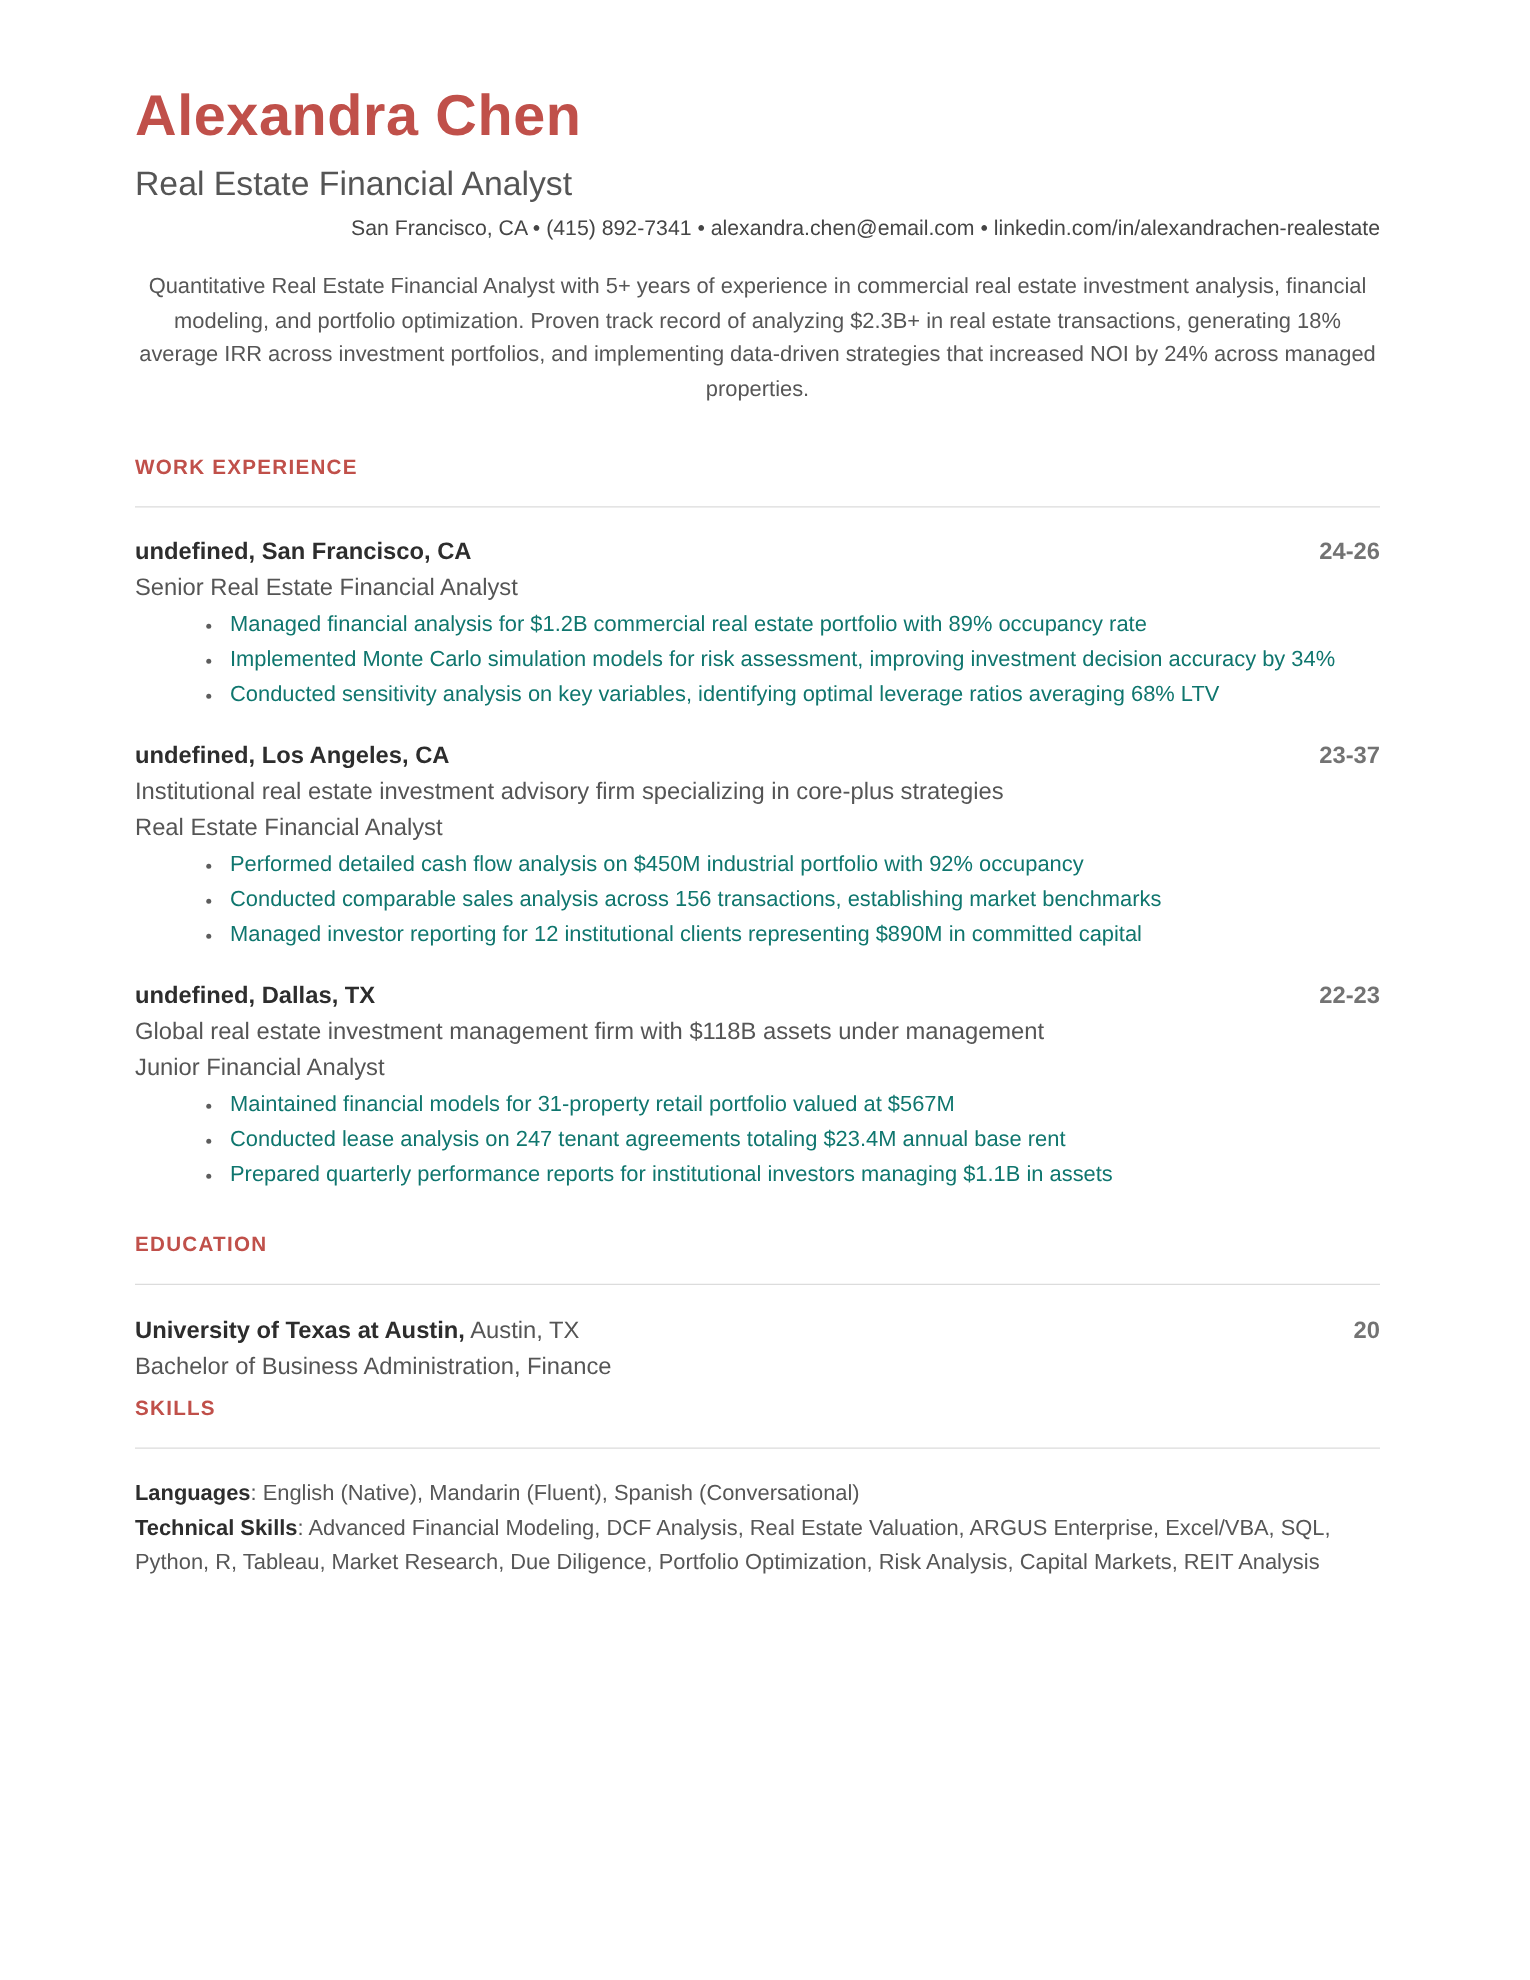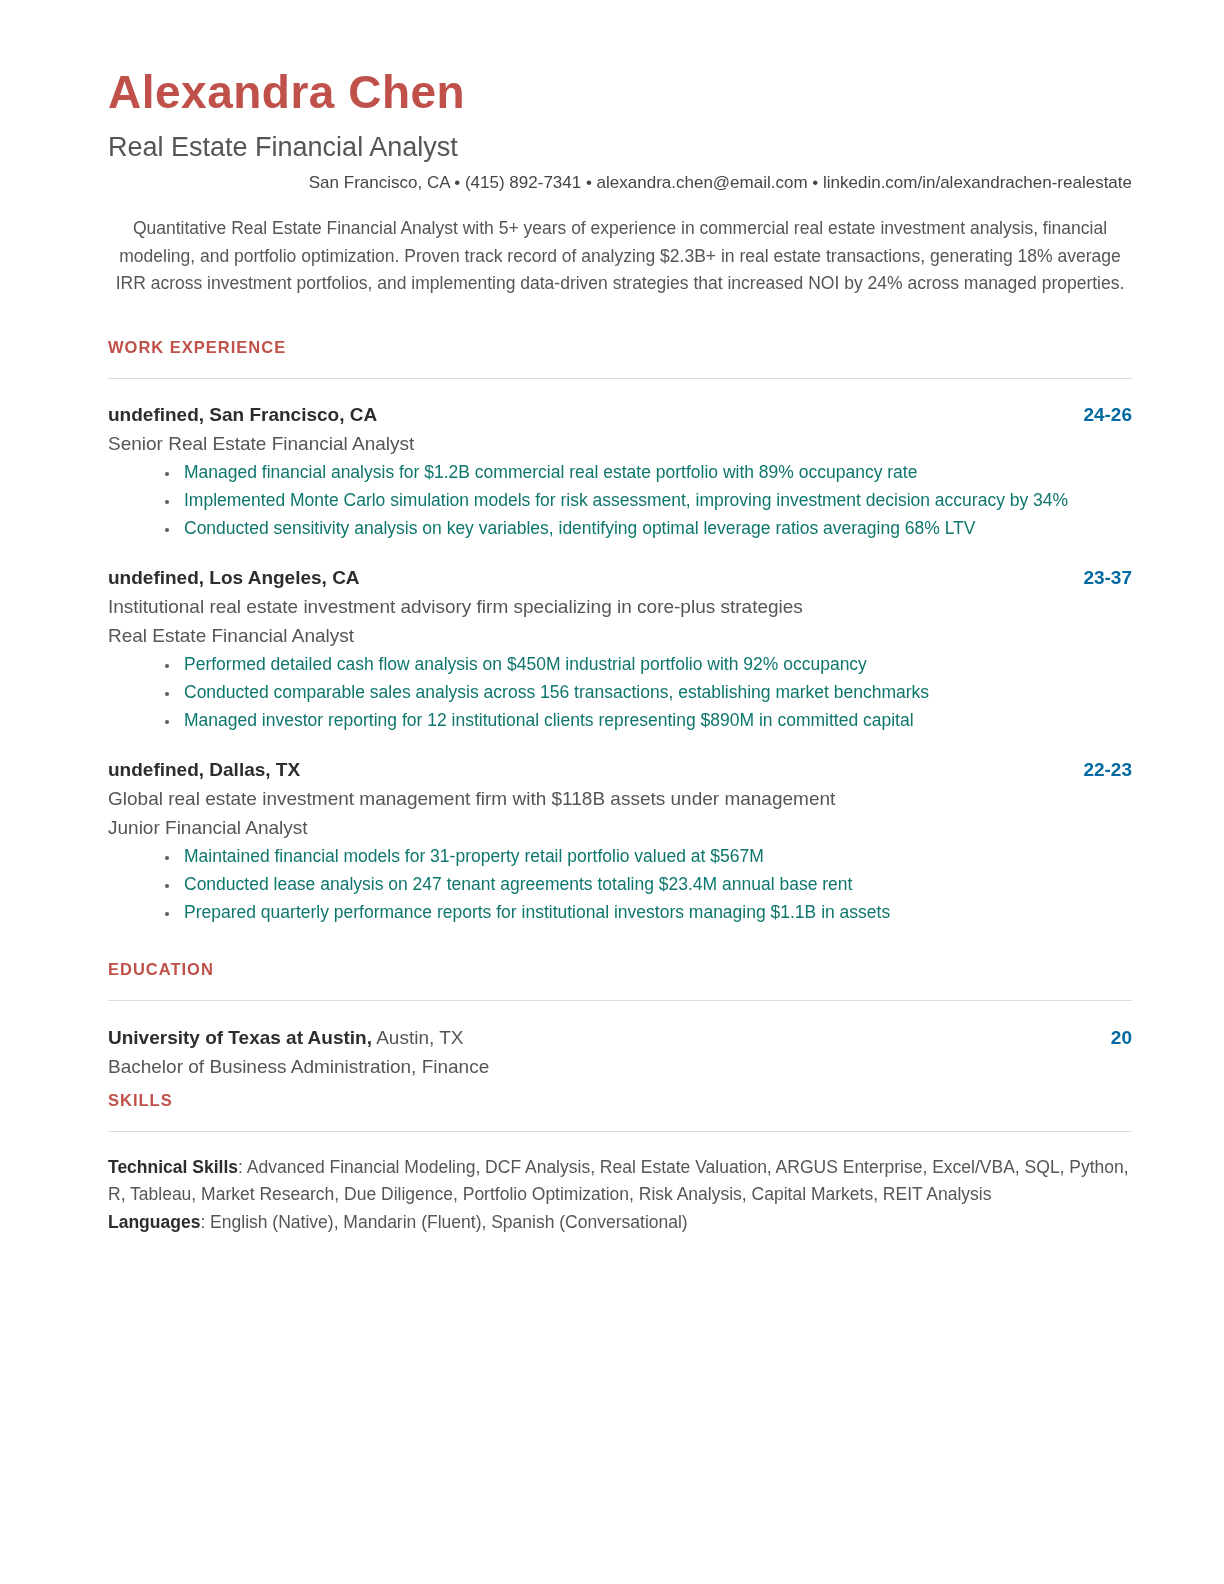--- a/index.html
+++ b/index.html
@@ -7,21 +7,21 @@
   body {
     width: 1224px;
     height: 1584px;
     font-family: "Liberation Sans", "DejaVu Sans", sans-serif;
     color: #555555;
     overflow: hidden;
   }
   .page {
     width: 1224px;
     height: 1584px;
-    padding: 66px 92px 0 108px;
+    padding: 66px 120px 0 108px;
     background: #ffffff;
   }
   
   .name {
     font-size: 46px;
     font-weight: 700;
     color: #c0504a;
     letter-spacing: 0.5px;
     line-height: 1.15;
   }
@@ -70,21 +70,21 @@
   }
   .job-company {
     font-size: 19px;
     font-weight: 700;
     color: #2d2d2d;
     line-height: 29px;
   }
   .job-dates {
     font-size: 19px;
     font-weight: 700;
-    color: #0369a1;
+    color: #737373;
     white-space: nowrap;
   }
   .job-desc, .job-role {
     font-size: 19px;
     color: #555555;
     line-height: 29px;
   }
   ul.bullets {
     margin: 0;
     padding-left: 72px;
@@ -198,18 +198,18 @@
       </div>
       <div class="edu-degree">Bachelor of Business Administration, Finance</div>
     </div>
   </section>
 
   <section>
     <h2 class="section-heading skills">SKILLS</h2>
     <hr class="rule">
 
     <div class="skills-block">
+      <p class="skills-line"><span class="skills-label">Languages</span><span>: English (Native), Mandarin (Fluent), Spanish (Conversational)</span></p>
       <p class="skills-line"><span class="skills-label">Technical Skills</span><span>: Advanced Financial Modeling, DCF Analysis, Real Estate Valuation, ARGUS Enterprise, Excel/VBA, SQL, Python, R, Tableau, Market Research, Due Diligence, Portfolio Optimization, Risk Analysis, Capital Markets, REIT Analysis</span></p>
-      <p class="skills-line"><span class="skills-label">Languages</span><span>: English (Native), Mandarin (Fluent), Spanish (Conversational)</span></p>
     </div>
   </section>
 
 </div>
 
 </body></html>

